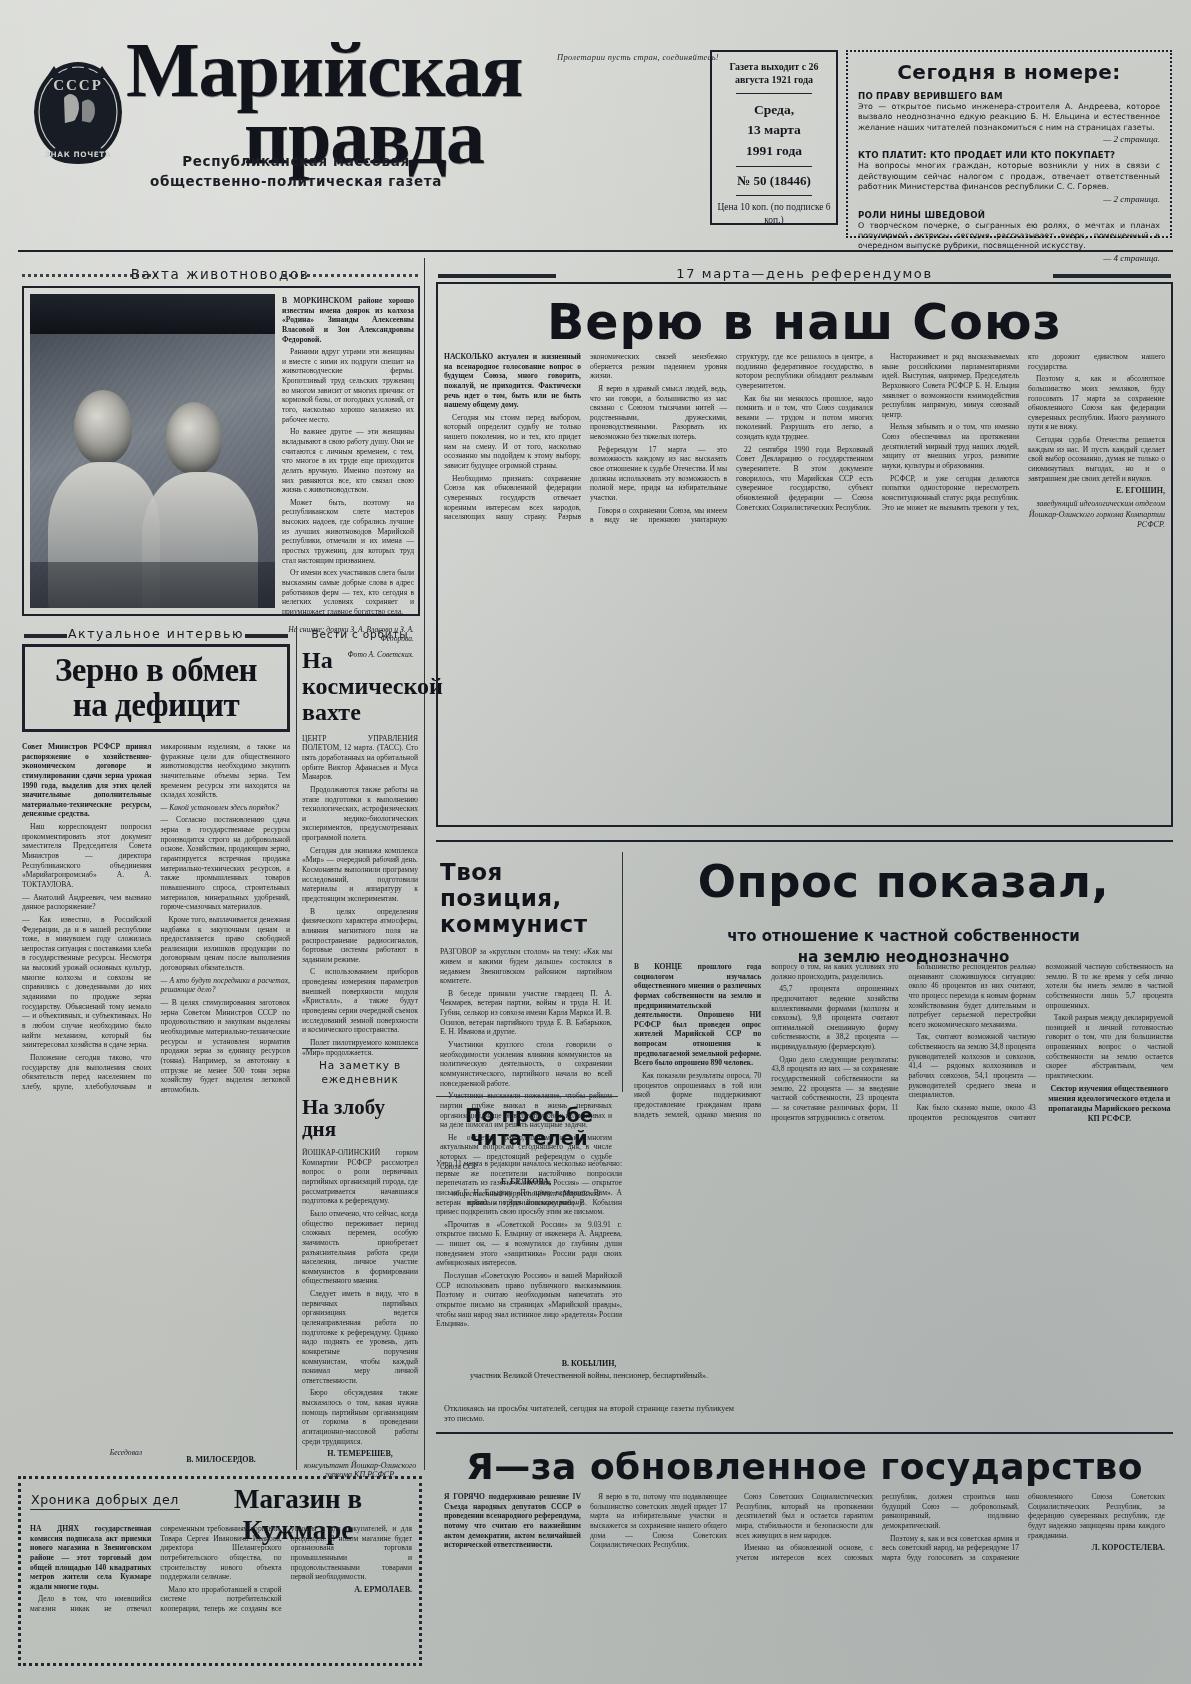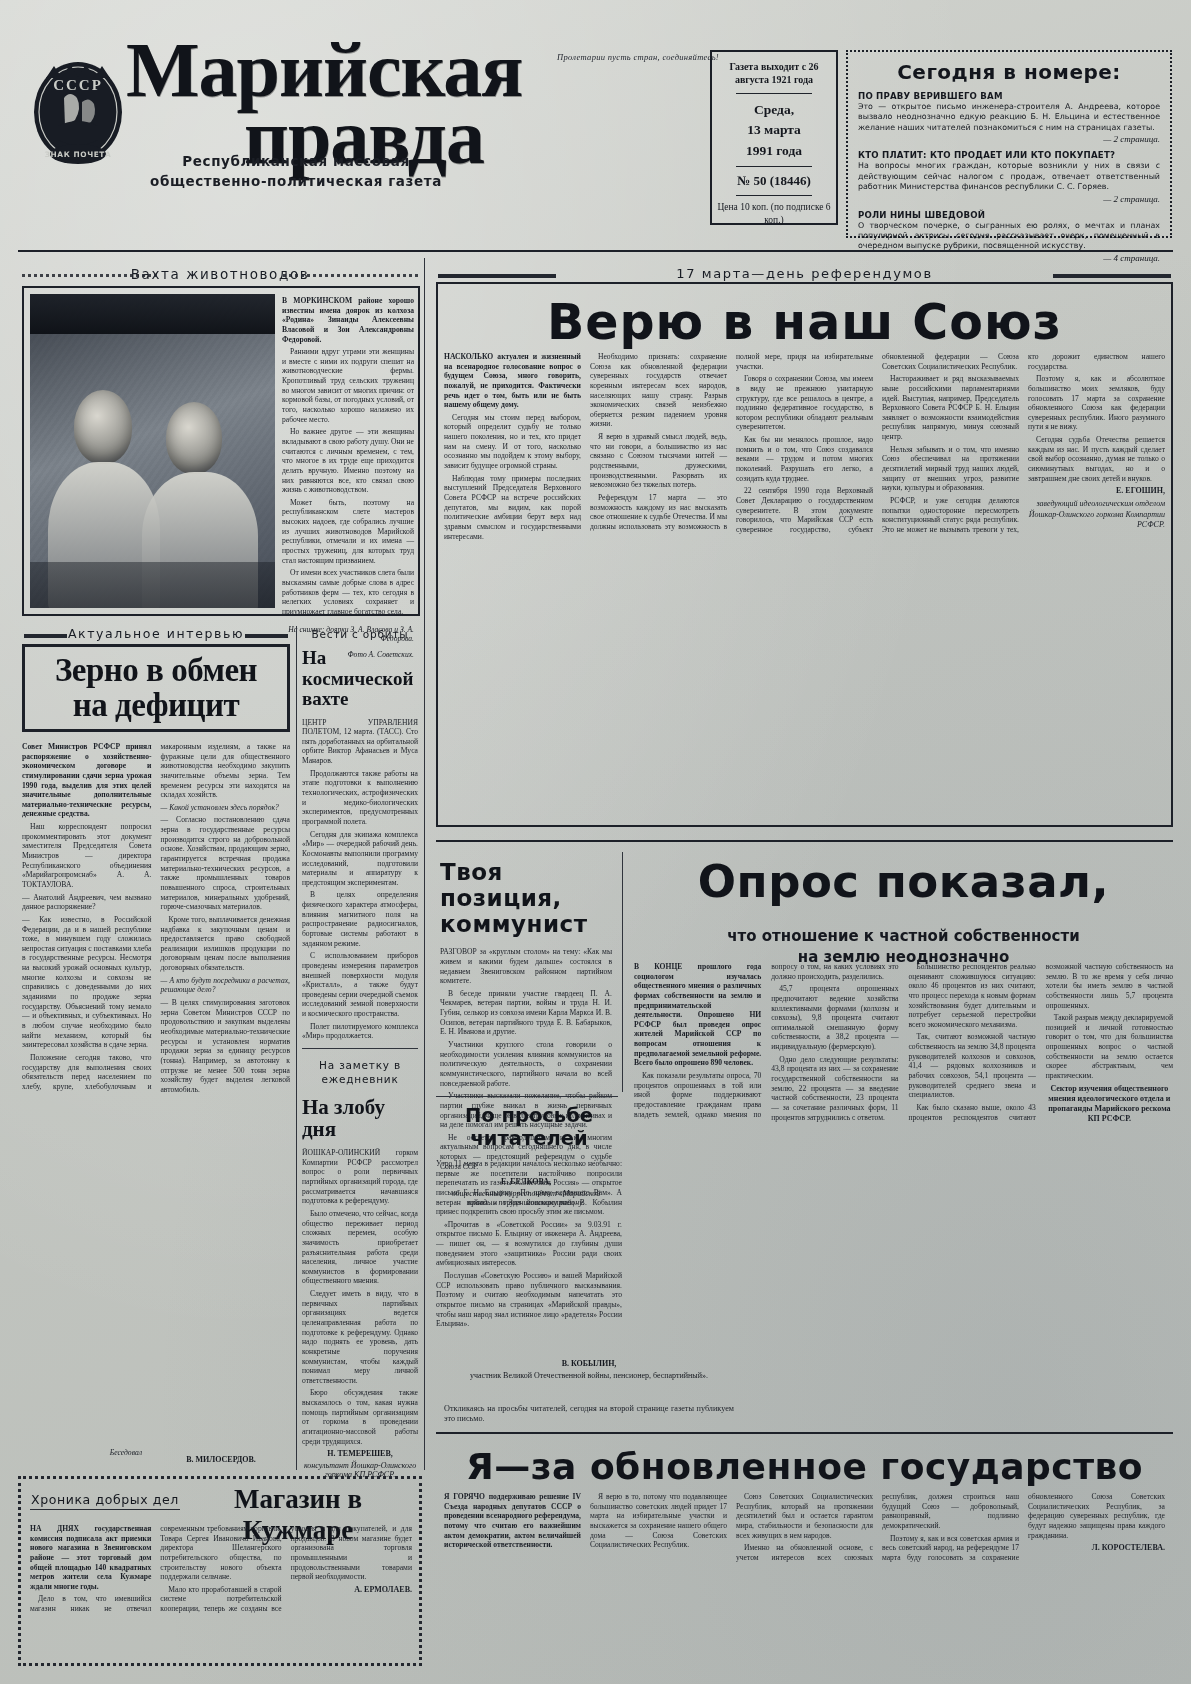--- a/index.html
+++ b/index.html
@@ -309,21 +309,21 @@
         <p class="noind">— В целях стимулирования заготовок зерна Советом Министров СССР по продовольствию и закупкам выделены необходимые материально-технические ресурсы и установлен норматив продажи зерна за единицу ресурсов (тонна). Например, за автотонну к отгрузке не менее 500 тонн зерна хозяйству будет выделен легковой автомобиль.</p>
       </div>
     </div>
 
     <div class="vline" style="left:296px; top:626px; height:844px;"></div>
 
     <div style="position:absolute; left:302px; top:628px; width:116px;">
       <div style="font-family:'DejaVu Sans',sans-serif; font-size:10.5px; letter-spacing:0.8px; text-align:center;">Вести с орбиты</div>
     </div>
     <div style="position:absolute; left:302px; top:648px; width:116px;">
-      <div class="hdl-slab" style="font-size:19px; line-height:1.08;">
+      <div class="hdl-slab" style="font-size:24px; line-height:1.08;">
         <span>На космической вахте</span>
       </div>
       <div class="body-text" style="margin-top:8px;">
         <p class="noind">ЦЕНТР УПРАВЛЕНИЯ ПОЛЕТОМ, 12 марта. (ТАСС). Сто пять доработанных на орбитальной орбите Виктор Афанасьев и Муса Манаров.</p>
         <p>Продолжаются также работы на этапе подготовки к выполнению технологических, астрофизических и медико-биологических экспериментов, предусмотренных программой полета.</p>
         <p>Сегодня для экипажа комплекса «Мир» — очередной рабочий день. Космонавты выполнили программу исследований, подготовили материалы и аппаратуру к предстоящим экспериментам.</p>
         <p>В целях определения физического характера атмосферы, влияния магнитного поля на распространение радиосигналов, бортовые системы работают в заданном режиме.</p>
         <p>С использованием приборов проведены измерения параметров внешней поверхности модуля «Кристалл», а также будут проведены серии очередной съемок исследований земной поверхности и космического пространства.</p>
         <p>Полет пилотируемого комплекса «Мир» продолжается.</p>
       </div>
@@ -360,21 +360,20 @@
     </div>
 
     <div class="box-outline" style="left:436px; top:282px; width:737px; height:545px; border-width:2px;"></div>
 
     <h2 class="hdl-sans" style="position:absolute; left:436px; top:294px; width:737px; text-align:center; font-size:49px; letter-spacing:1px;">Верю в наш Союз</h2>
 
     <div style="position:absolute; left:444px; top:352px; width:721px; height:466px;">
       <div class="body-text cols5">
         <p class="noind"><span class="lead">НАСКОЛЬКО актуален и жизненный на всенародное голосование вопрос о будущем Союза, много говорить, пожалуй, не приходится. Фактически речь идет о том, быть или не быть нашему общему дому.</span></p>
         <p>Сегодня мы стоим перед выбором, который определит судьбу не только нашего поколения, но и тех, кто придет нам на смену. И от того, насколько осознанно мы подойдем к этому выбору, зависит будущее огромной страны.</p>
-        <p>Наблюдая тому примеры последних выступлений Председателя Верховного Совета РСФСР на встрече российских депутатов, мы видим, как порой политические амбиции берут верх над здравым смыслом и государственными интересами.</p>
         <p>Необходимо признать: сохранение Союза как обновленной федерации суверенных государств отвечает коренным интересам всех народов, населяющих нашу страну. Разрыв экономических связей неизбежно обернется резким падением уровня жизни.</p>
         <p>Я верю в здравый смысл людей, ведь, что ни говори, а большинство из нас связано с Союзом тысячами нитей — родственными, дружескими, производственными. Разорвать их невозможно без тяжелых потерь.</p>
         <p>Референдум 17 марта — это возможность каждому из нас высказать свое отношение к судьбе Отечества. И мы должны использовать эту возможность в полной мере, придя на избирательные участки.</p>
         <p>Говоря о сохранении Союза, мы имеем в виду не прежнюю унитарную структуру, где все решалось в центре, а подлинно федеративное государство, в котором республики обладают реальным суверенитетом.</p>
         <p>Как бы ни менялось прошлое, надо помнить и о том, что Союз создавался веками — трудом и потом многих поколений. Разрушать его легко, а созидать куда труднее.</p>
         <p>22 сентября 1990 года Верховный Совет Декларацию о государственном суверенитете. В этом документе говорилось, что Марийская ССР есть суверенное государство, субъект обновленной федерации — Союза Советских Социалистических Республик.</p>
         <p>Настораживает и ряд высказываемых ныне российскими парламентариями идей. Выступая, например, Председатель Верховного Совета РСФСР Б. Н. Ельцин заявляет о возможности взаимодействия республик напрямую, минуя союзный центр.</p>
         <p>Нельзя забывать и о том, что именно Союз обеспечивал на протяжении десятилетий мирный труд наших людей, защиту от внешних угроз, развитие науки, культуры и образования.</p>
         <p>РСФСР, и уже сегодня делаются попытки односторонне пересмотреть конституционный статус ряда республик. Это не может не вызывать тревоги у тех, кто дорожит единством нашего государства.</p>
         <p>Поэтому я, как и абсолютное большинство моих земляков, буду голосовать 17 марта за сохранение обновленного Союза как федерации суверенных республик. Иного разумного пути я не вижу.</p>

